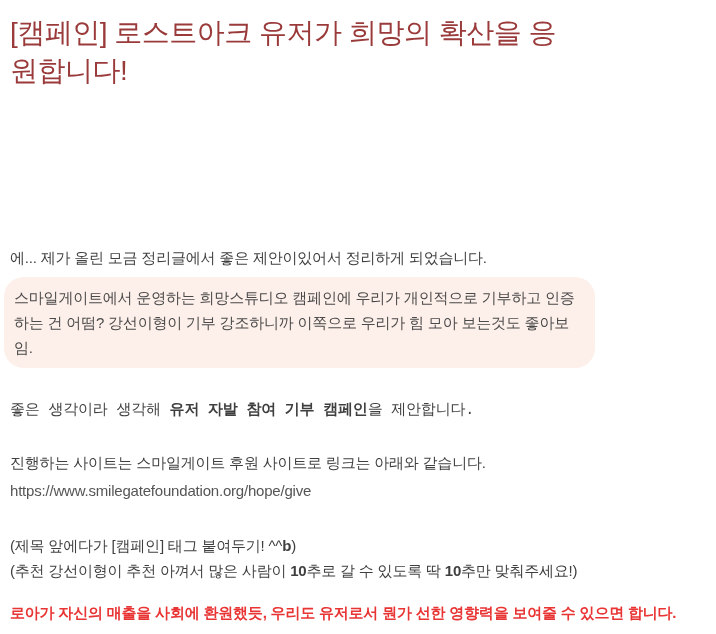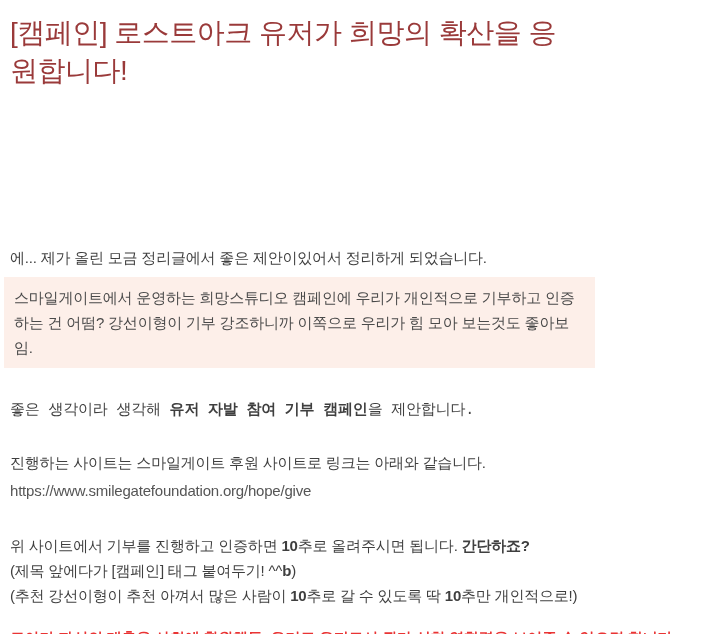--- a/index.html
+++ b/index.html
@@ -72,39 +72,36 @@
 <body>
 
 <div class="post" style="color: rgb(63, 63, 63);">
 
   <h1 class="post-title" style="color: rgb(154, 58, 58);">[캠페인] 로스트아크 유저가 희망의 확산을 응원합니다!</h1>
 
   <div class="empty-space"></div>
 
   <p class="intro-paragraph">에... 제가 올린 모금 정리글에서 좋은 제안이있어서 정리하게 되었습니다.</p>
 
-  <div class="quote-box" style="background-color: rgb(253, 239, 233);">
+  <div class="quote-box" style="background-color: rgb(253, 239, 233); border-radius: 20px;">
     <p class="quote-text" style="color: rgb(74, 74, 74);">스마일게이트에서 운영하는 희망스튜디오 캠페인에 우리가 개인적으로 기부하고 인증하는 건 어떰? 강선이형이 기부 강조하니까 이쪽으로 우리가 힘 모아 보는것도 좋아보임.</p>
   </div>
 
   <p class="proposal-paragraph">
     <span>좋은 생각이라 생각해 </span><span class="b">유저 자발 참여 기부 캠페인</span><span>을 제안합니다.</span>
   </p>
 
   <p class="site-line-paragraph">진행하는 사이트는 스마일게이트 후원 사이트로 링크는 아래와 같습니다.</p>
 
   <p class="site-url-paragraph" style="color: rgb(85, 85, 85);">https://www.smilegatefoundation.org/hope/give</p>
 
   <div class="instructions">
     <p>
-      <span>위 사이트에서 기부를 진행하고 인증하면 </span><span class="b">10</span><span>추로 올려주시면 됩니다. </span><span class="b">간단하죠?</span>
-    </p>
-    <p>
       <span>(제목 앞에다가 [캠페인] 태그 붙여두기! ^^</span><span class="b">b</span><span>)</span>
     </p>
     <p>
-      <span>(추천 강선이형이 추천 아껴서 많은 사람이 </span><span class="b">10</span><span>추로 갈 수 있도록 딱 </span><span class="b">10</span><span>추만 개인적으로!)</span>
+      <span>(추천 강선이형이 추천 아껴서 많은 사람이 </span><span class="b">10</span><span>추로 갈 수 있도록 딱 </span><span class="b">10</span><span>추만 맞춰주세요!)</span>
     </p>
   </div>
 
   <p class="footer-highlight" style="color: rgb(233, 52, 52);">로아가 자신의 매출을 사회에 환원했듯, 우리도 유저로서 뭔가 선한 영향력을 보여줄 수 있으면 합니다.</p>
 
 </div>
 
 </body></html>

